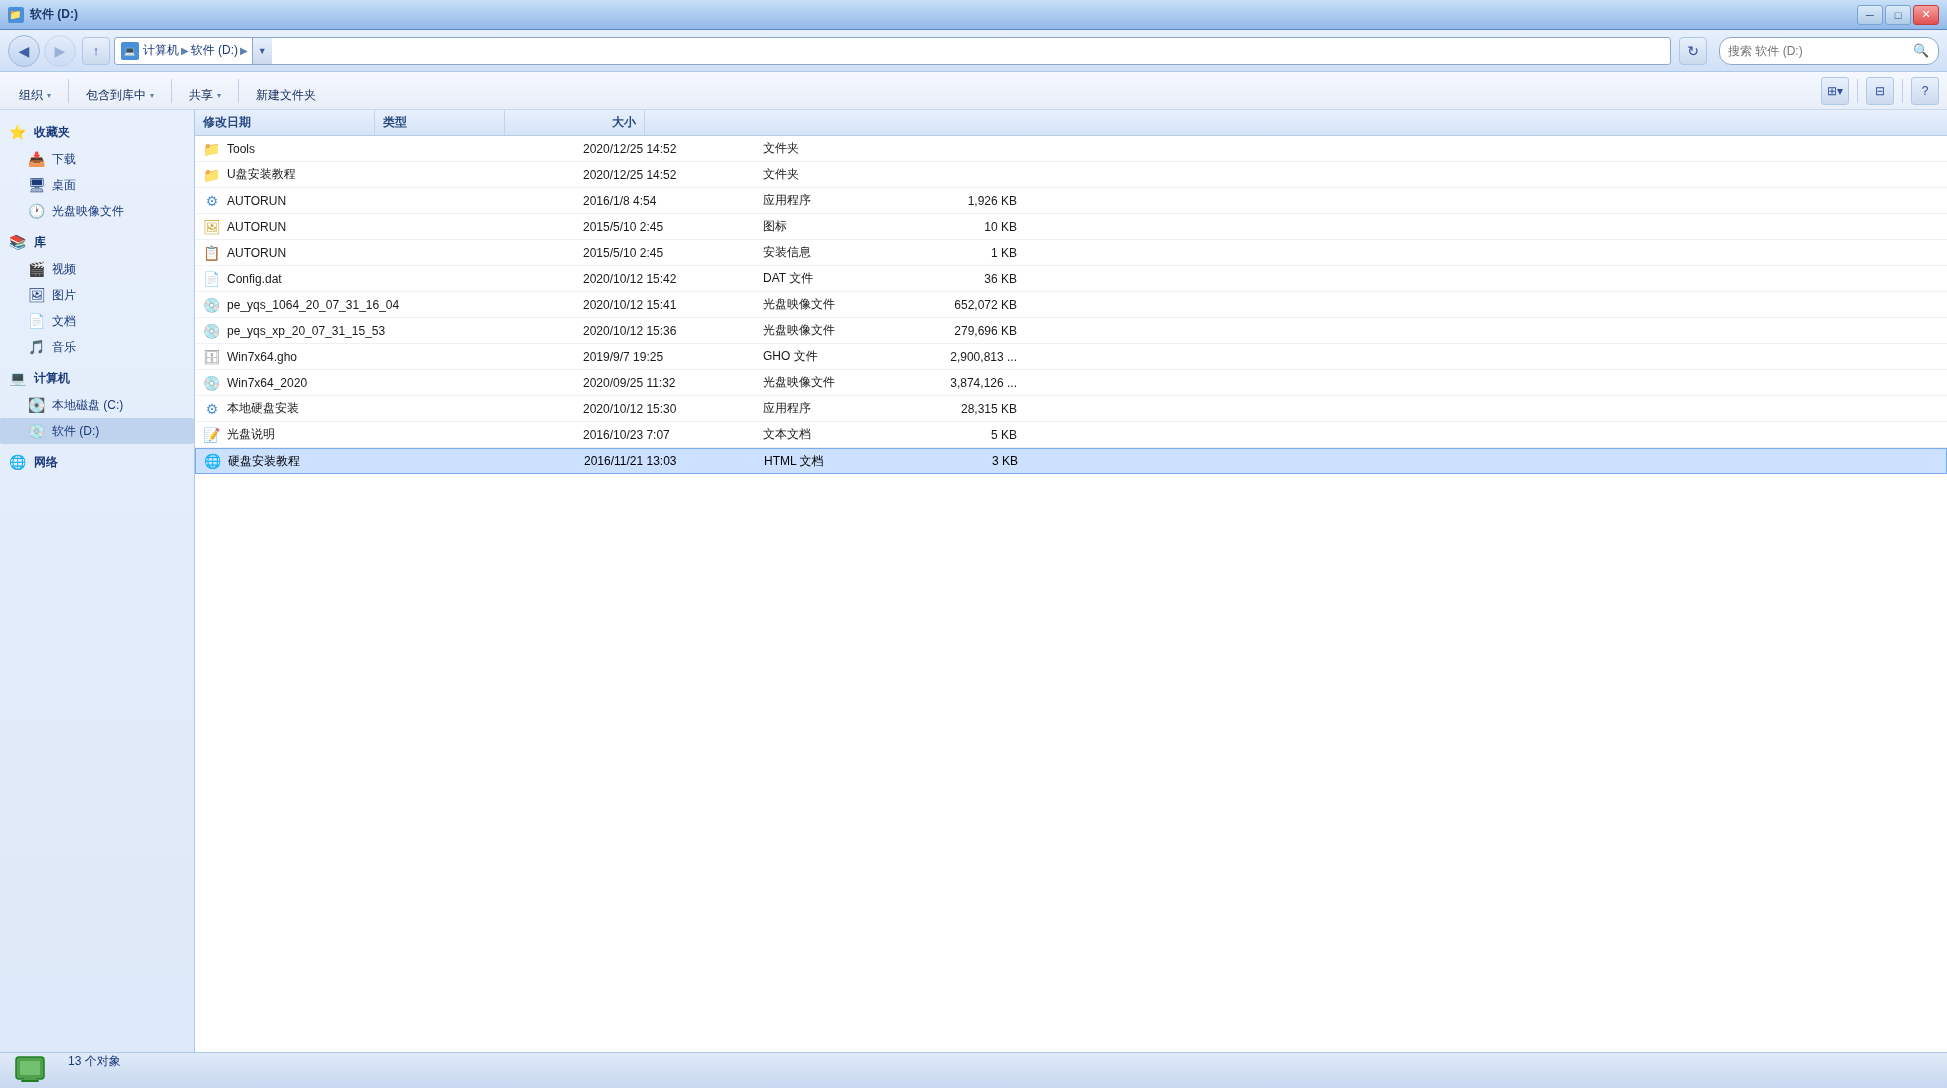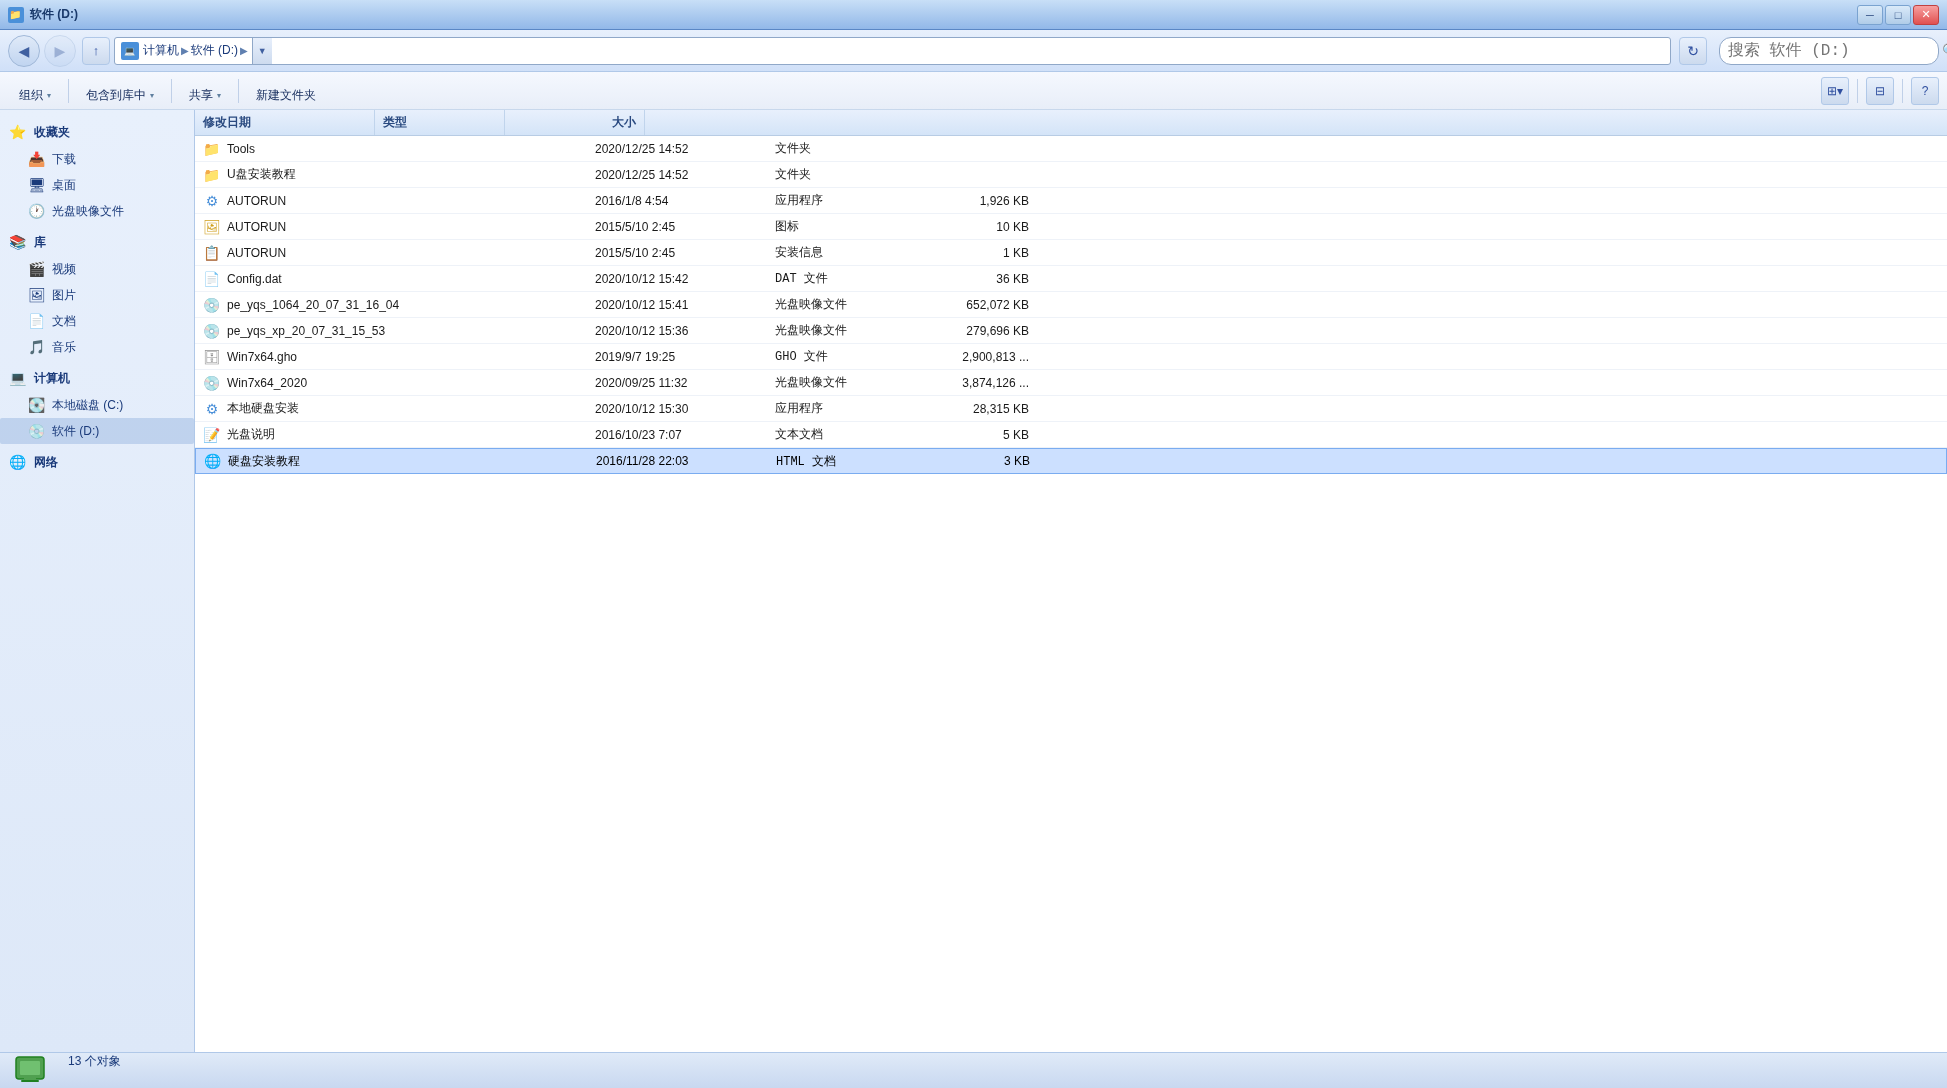--- a/index.html
+++ b/index.html
@@ -145,24 +145,24 @@
       border: 1px solid #90a8c8;
       border-radius: 12px;
       background: #fff;
       display: flex; align-items: center;
       padding: 0 8px;
       gap: 4px;
       margin-left: 8px;
     }
     .search-box input {
       border: none; outline: none;
-      font-size: 16px; color: #3b82f6;
+      font-size: 12px; color: #3b82f6;
       background: transparent;
       flex: 1;
-      font-family: Liberation Mono, monospace;
+      font-family: Liberation Sans, sans-serif;
     }
     .search-icon-btn {
       color: #6080b0; font-size: 13px; cursor: pointer;
     }
 
     
     .toolbar {
       height: 38px;
       background: linear-gradient(to bottom, #f5f8fe, #e8eef8);
       display: flex;
@@ -285,21 +285,21 @@
       padding: 0 8px;
       font-size: 12px;
       color: #2a4a80;
       font-weight: bold;
       border-right: 1px solid #c0d4ec;
       cursor: pointer;
       user-select: none;
     }
     .col-name { width: 380px; }
     .col-date { width: 180px; text-align: right; }
-    .col-type { width: 130px; font-family: Liberation Mono, monospace; }
+    .col-type { width: 130px; }
     .col-size { width: 140px; text-align: right; justify-content: flex-end; }
 
     .file-row {
       display: flex;
       align-items: center;
       height: 26px;
       border-bottom: 1px solid #eef2f8;
       cursor: pointer;
     }
     .file-row.selected {
@@ -316,21 +316,21 @@
       padding: 0 8px;
       font-size: 12px;
       color: #1a1a1a;
       overflow: hidden;
       white-space: nowrap;
     }
     .file-cell.col-name {
       width: 380px;
       gap: 6px;
     }
-    .file-cell.col-date { width: 180px; margin-left: 12px; }
+    .file-cell.col-date { width: 180px; }
     .file-cell.col-type { width: 130px; }
     .file-cell.col-size { width: 140px; justify-content: flex-end; }
     .file-icon {
       width: 18px; height: 18px;
       flex-shrink: 0;
       display: flex; align-items: center; justify-content: center;
       font-size: 14px;
     }
 
     
@@ -628,21 +628,21 @@
     </div>
     <div class="file-cell col-date">2016/10/23 7:07</div>
     <div class="file-cell col-type">文本文档</div>
     <div class="file-cell col-size">5 KB</div>
   </div>
         <div class="file-row selected">
     <div class="file-cell col-name">
       <span class="file-icon icon-html">🌐</span>
       <span>硬盘安装教程</span>
     </div>
-    <div class="file-cell col-date">2016/11/28 22:03</div>
+    <div class="file-cell col-date">2016/11/21 13:03</div>
     <div class="file-cell col-type">HTML 文档</div>
     <div class="file-cell col-size">3 KB</div>
   </div>
       </div>
   </div>
 </div>
 
 <div class="status-bar">
   <div class="status-icon">
     <svg width="36" height="32" viewBox="0 0 36 32">

